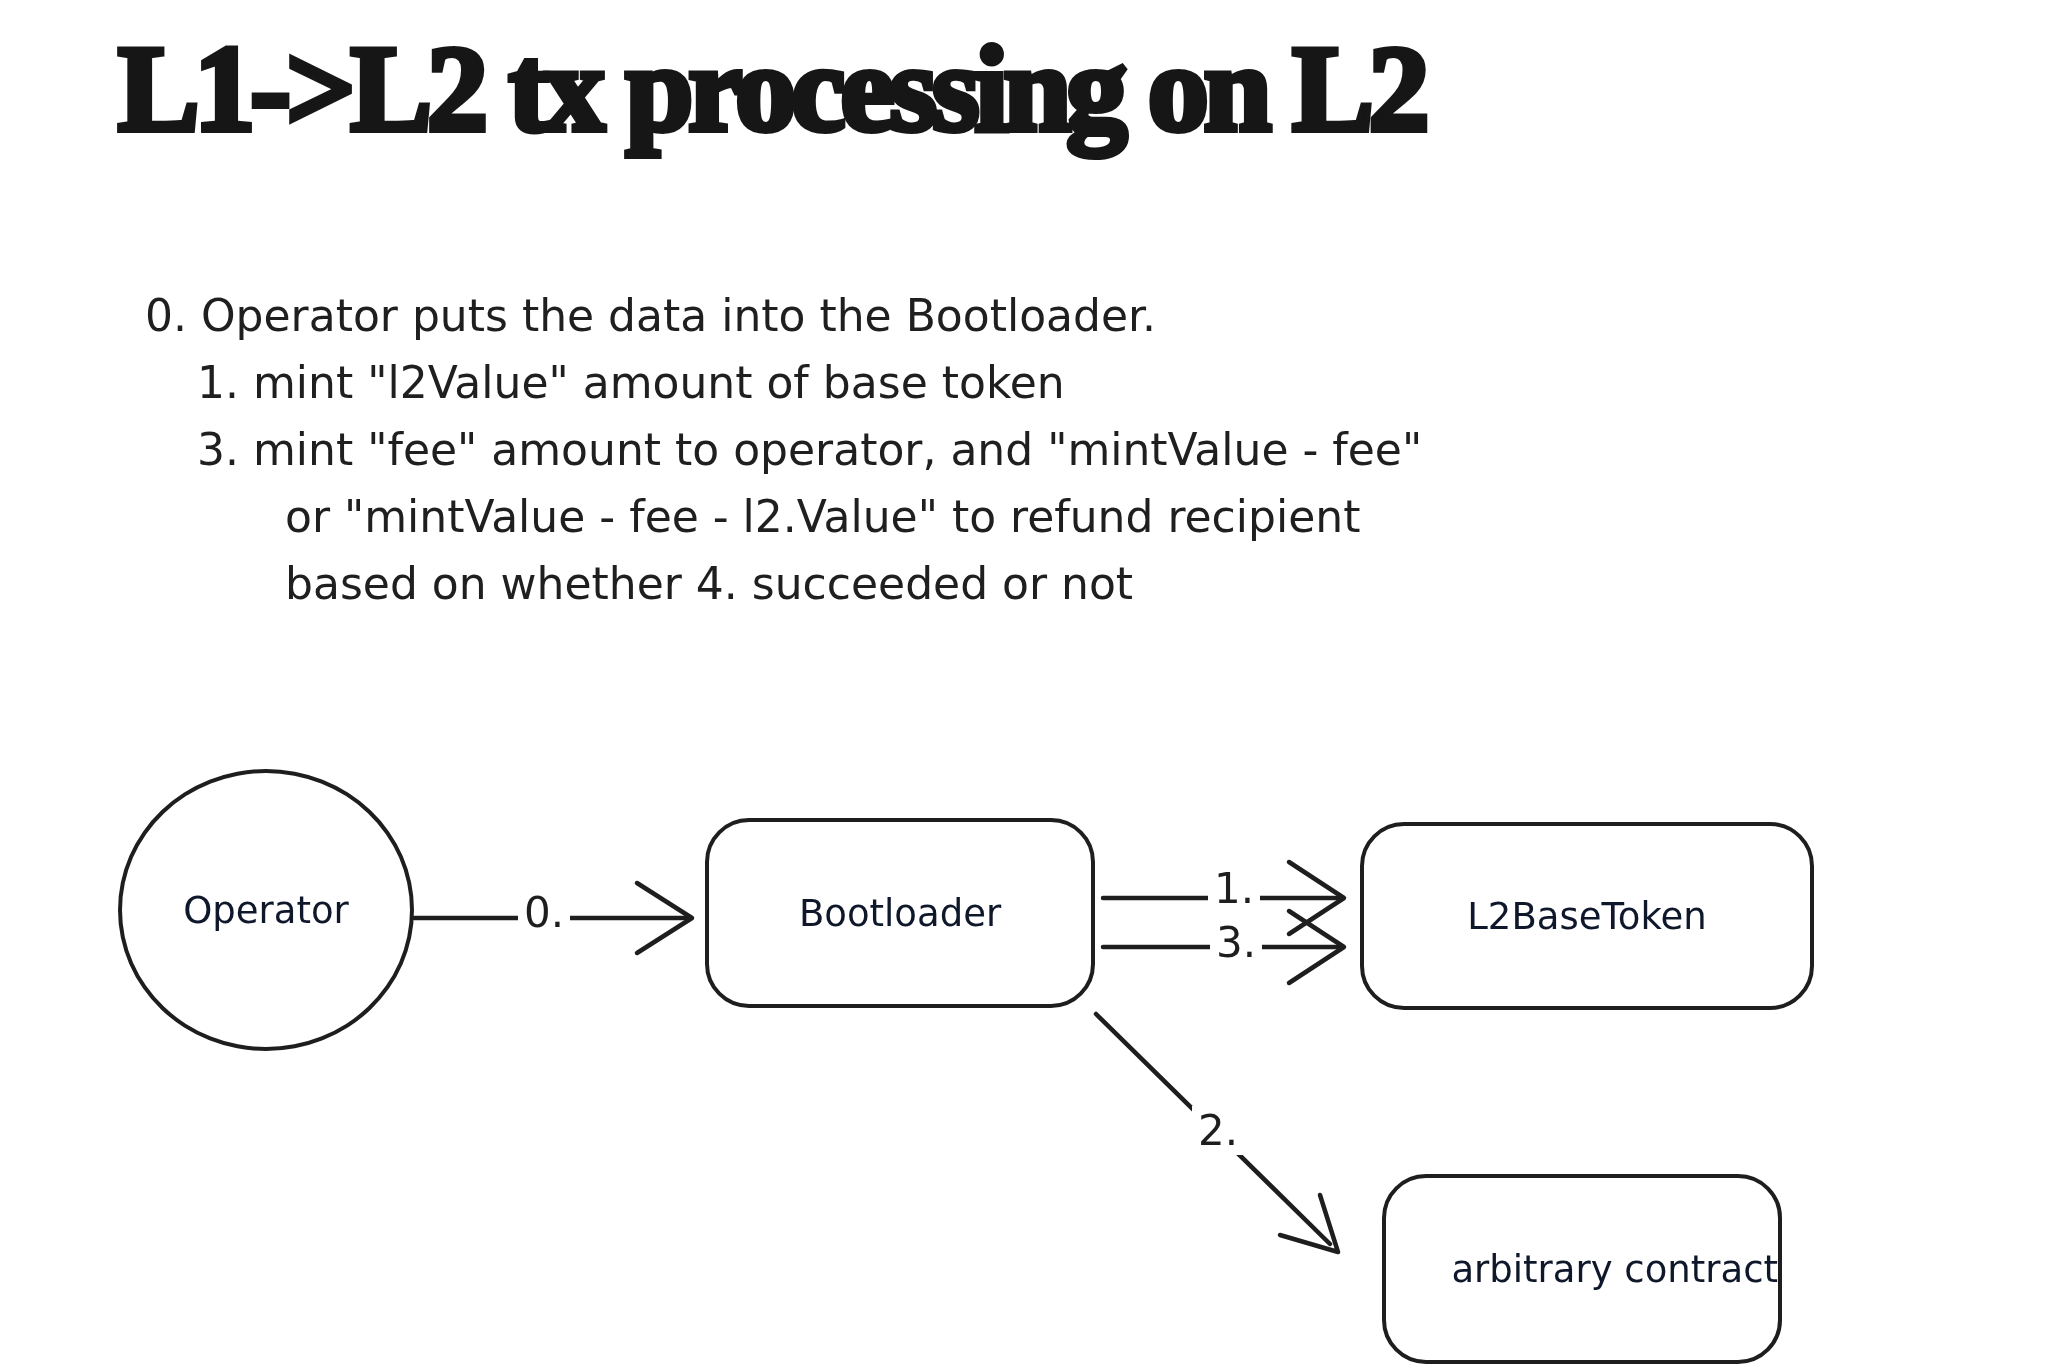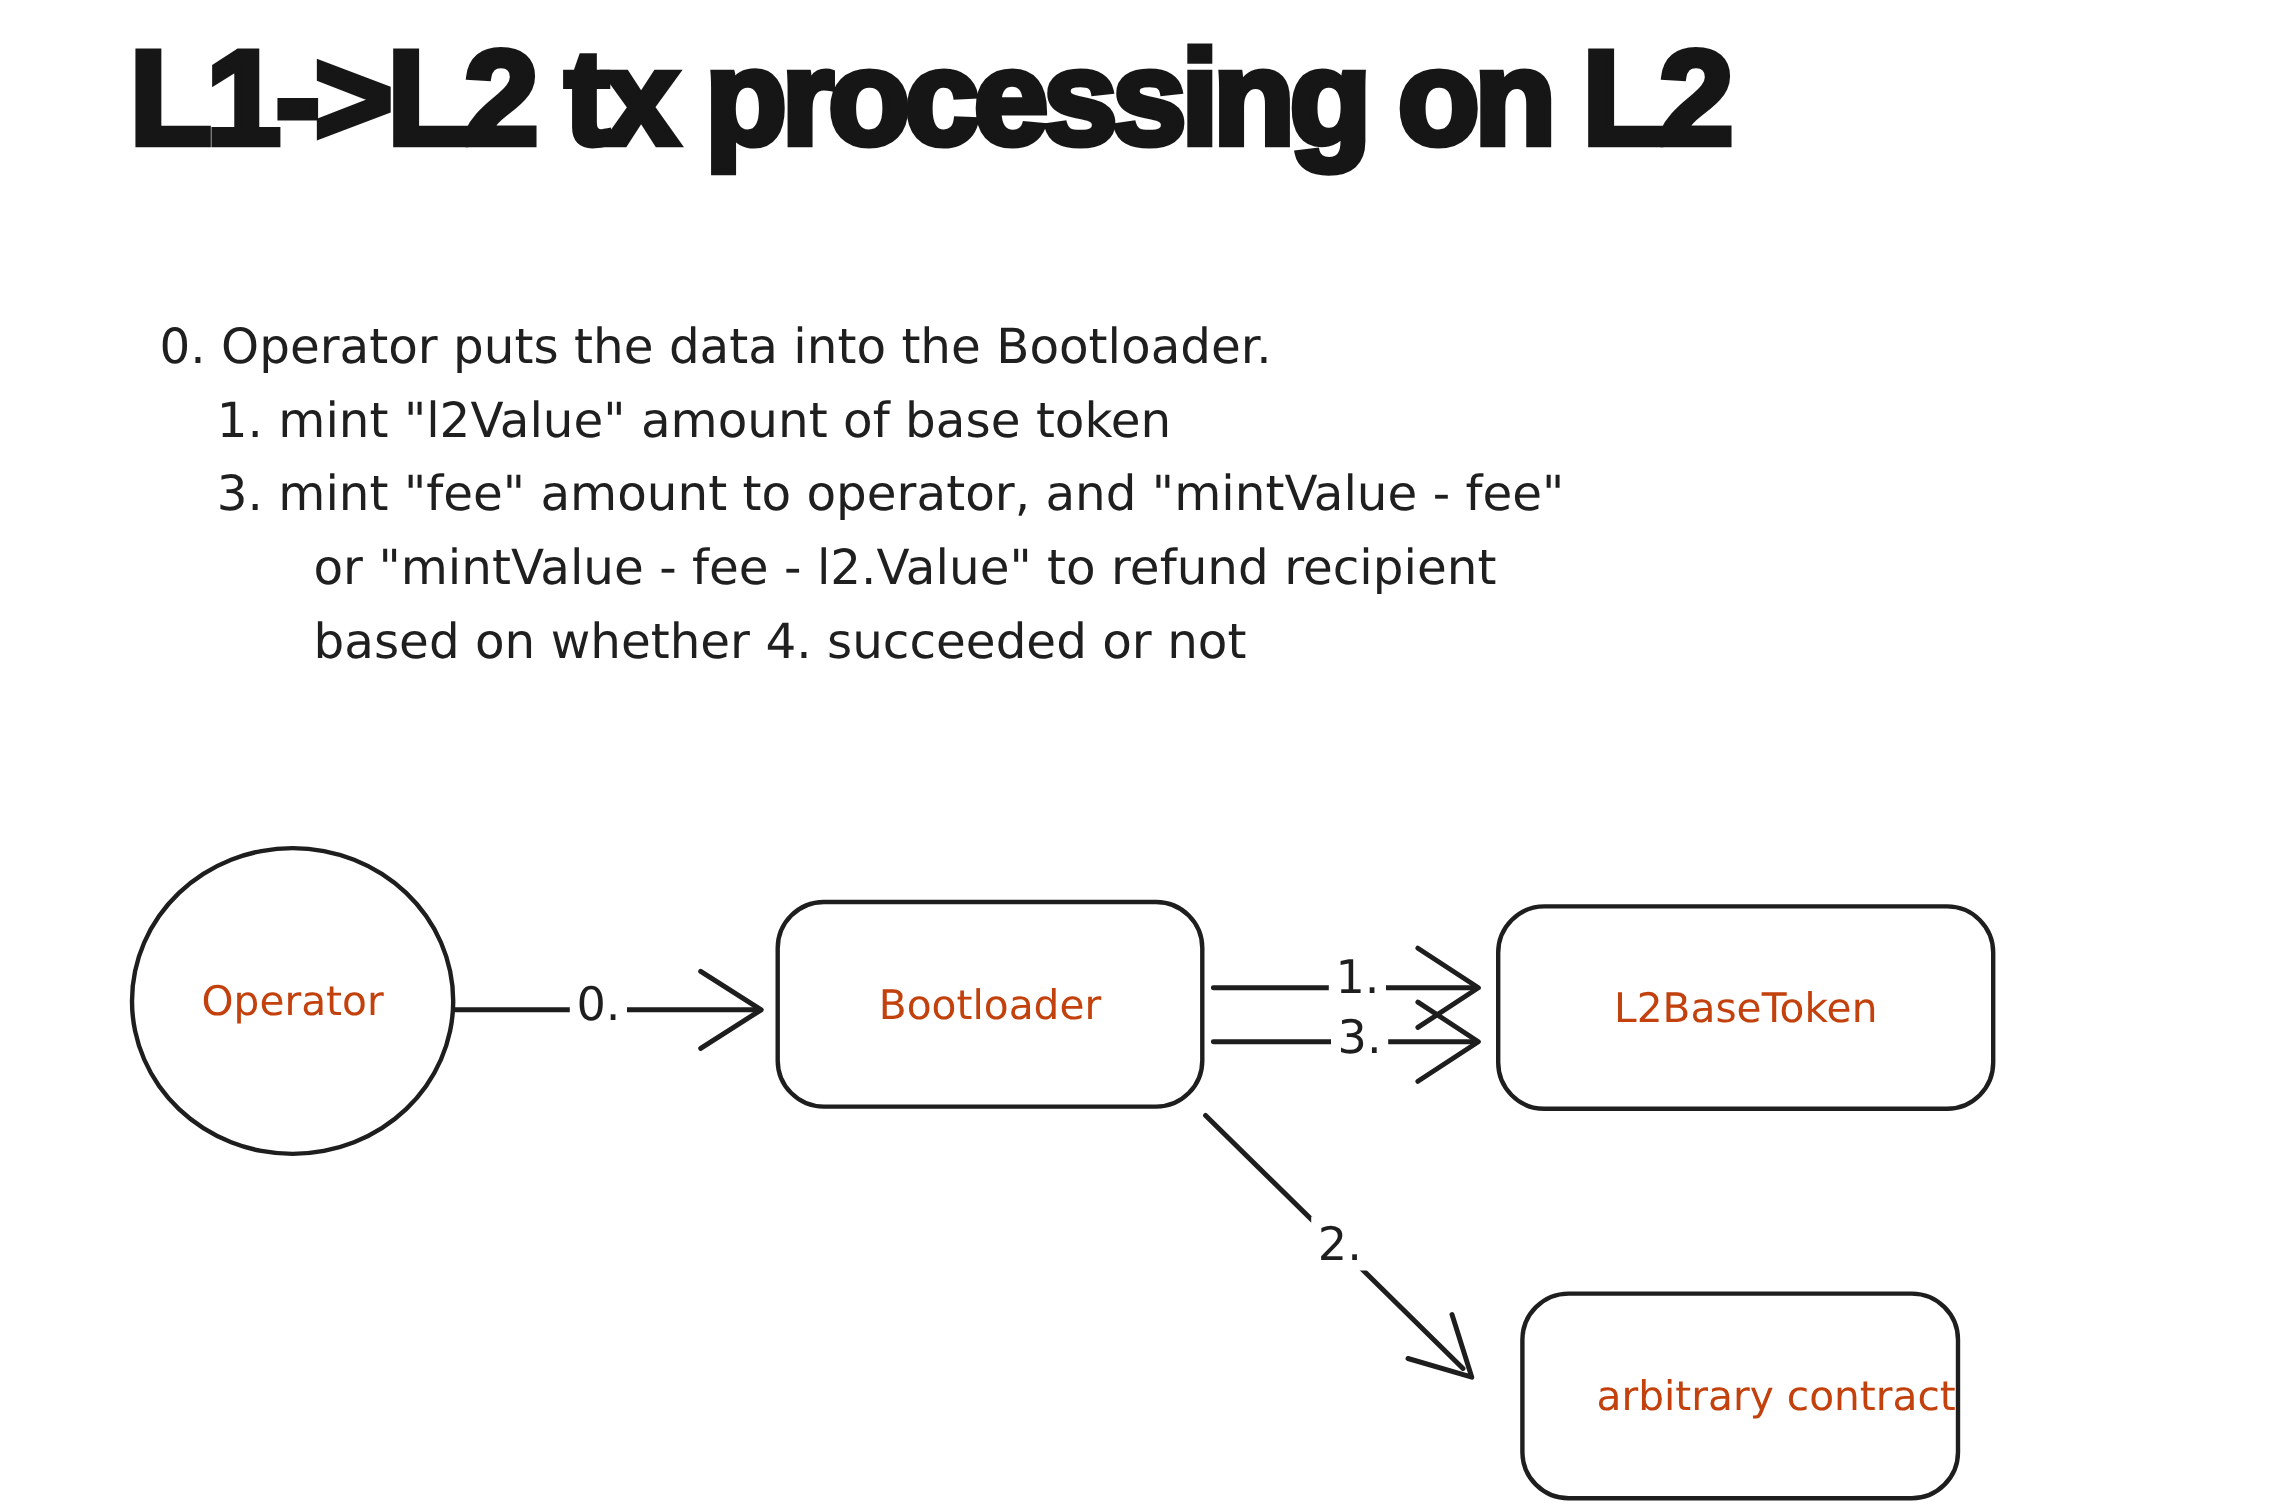--- a/index.html
+++ b/index.html
@@ -11,21 +11,21 @@
     overflow: hidden;
     font-family: "DejaVu Sans", sans-serif;
     color: #1e1e1e;
   }
 
   
   .title {
     position: absolute;
     left: 118px;
     top: 22px;
-    font-family: Liberation Sans, sans-serif;
+    font-family: Liberation Serif, serif;
     font-weight: bold;
     font-size: 122px;
     line-height: 1.1;
     letter-spacing: -5px;
     color: #161616;
     -webkit-text-stroke: 6px #161616;
     white-space: nowrap;
   }
 
   
@@ -47,21 +47,21 @@
     position: absolute;
     border: 4px solid #1e1e1e;
     background: #ffffff;
     display: flex;
     align-items: center;
     justify-content: center;
     box-sizing: border-box;
   }
   .node .label {
     font-size: 37px;
-    color: #c2410c;
+    color: #0f172a;
     white-space: nowrap;
   }
   #node-operator {
     left: 118px; top: 769px;
     width: 296px; height: 282px;
     border-radius: 50%;
   }
   #node-bootloader {
     left: 705px; top: 818px;
     width: 390px; height: 190px;

